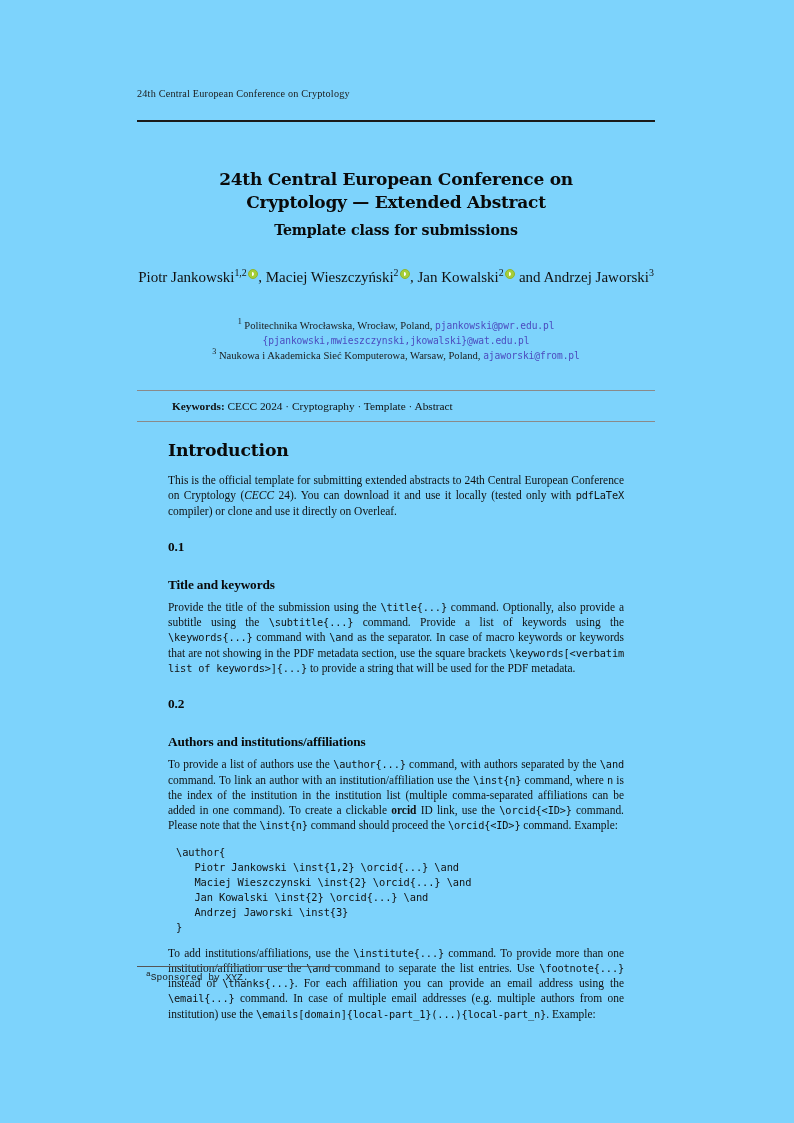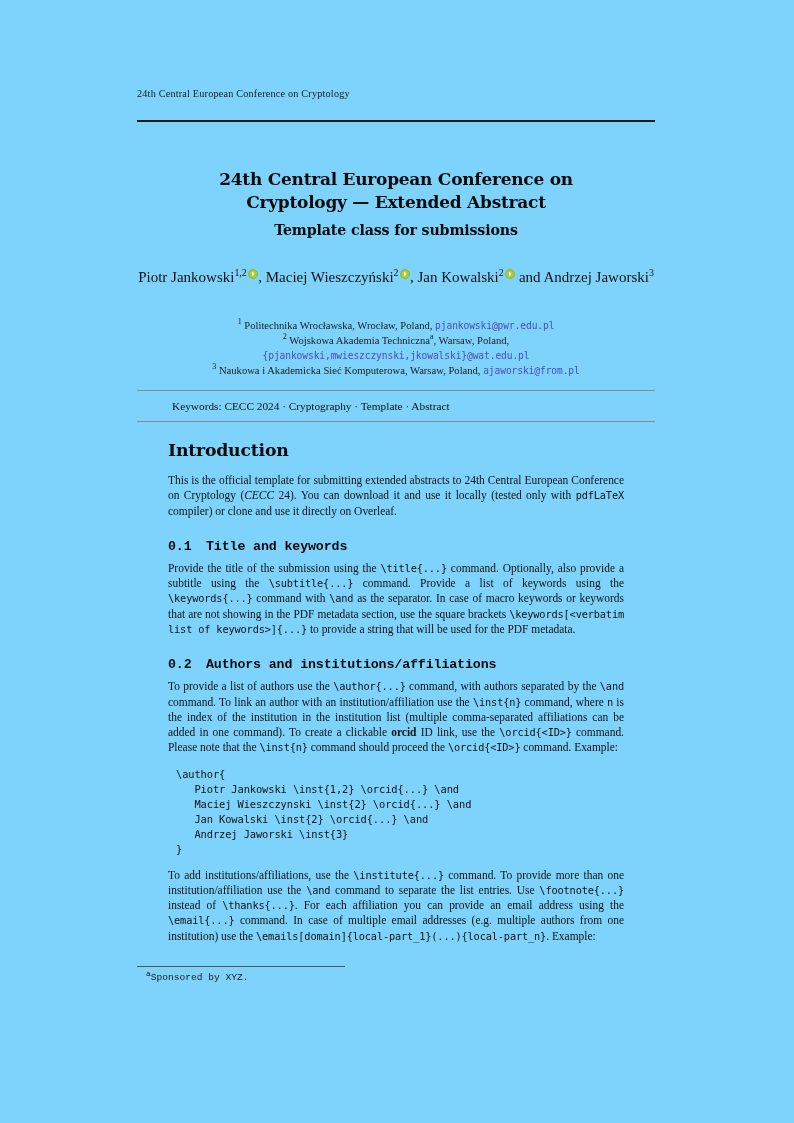--- a/index.html
+++ b/index.html
@@ -144,45 +144,46 @@
     background: #8a8a8a;
   }
   .keywords {
     position: absolute;
     left: 172px;
     top: 400px;
     width: 470px;
     font-size: 11.3px;
     color: #111;
   }
-  .keywords b { font-weight: normal; }
+  .keywords b { font-weight: bold; }
 
   
   .body {
     position: absolute;
     left: 168px;
     top: 440px;
     width: 456px;
   }
   h1.sec {
     font-family: "DejaVu Serif", serif;
     font-size: 17.3px;
     font-weight: bold;
     letter-spacing: -0.012em;
     margin: 0 0 13px 0;
     color: #0a0a0a;
   }
   h2.sec {
-    font-family: Liberation Mono, monospace;
+    font-family: Liberation Serif, serif;
     font-size: 13.3px;
     font-weight: bold;
     letter-spacing: -0.01em;
     margin: 20px 0 7px 0;
     color: #0a0a0a;
     display: flex;
+    flex-direction: column;
   }
   h2.sec .num { width: 38px; flex: 0 0 38px; }
   p.para {
     font-size: 11.45px;
     line-height: 1.335;
     text-align: justify;
     margin: 0 0 8px 0;
     color: #111;
     hyphens: none;
   }
@@ -242,21 +243,20 @@
       <span>24th Central European Conference on</span><br>
       <span>Cryptology — Extended Abstract</span>
     </h1>
     <div class="subtitle">Template class for submissions</div>
   </div>
 
   <div class="authors" id="author-list"><span><span>Piotr Jankowski</span><sup>1,2</sup><span class="orcid"></span></span>, <span><span>Maciej Wieszczyński</span><sup>2</sup><span class="orcid"></span></span>, <span><span>Jan Kowalski</span><sup>2</sup><span class="orcid"></span></span> and <span><span>Andrzej Jaworski</span><sup>3</sup></span></div>
 
   <div class="affils" id="affiliation-list">
       <div class="line"><sup>1</sup> <span>Politechnika Wrocławska, Wrocław, Poland, </span><span class="mail">pjankowski@pwr.edu.pl</span></div>
-      <div class="line"><sup>2</sup> <span>Wojskowa Akademia Techniczna</span><sup>a</sup><span>, Warsaw, Poland,</span></div>
       <div class="line"><span class="mail">{pjankowski,mwieszczynski,jkowalski}@wat.edu.pl</span></div>
       <div class="line"><sup>3</sup> <span>Naukowa i Akademicka Sieć Komputerowa, Warsaw, Poland, </span><span class="mail">ajaworski@from.pl</span></div>
     </div>
 
   <div class="kw-rule-top"></div>
   <div class="keywords">
     <b>Keywords:</b>
     <span>CECC 2024 · Cryptography · Template · Abstract</span>
   </div>
   <div class="kw-rule-bot"></div>

